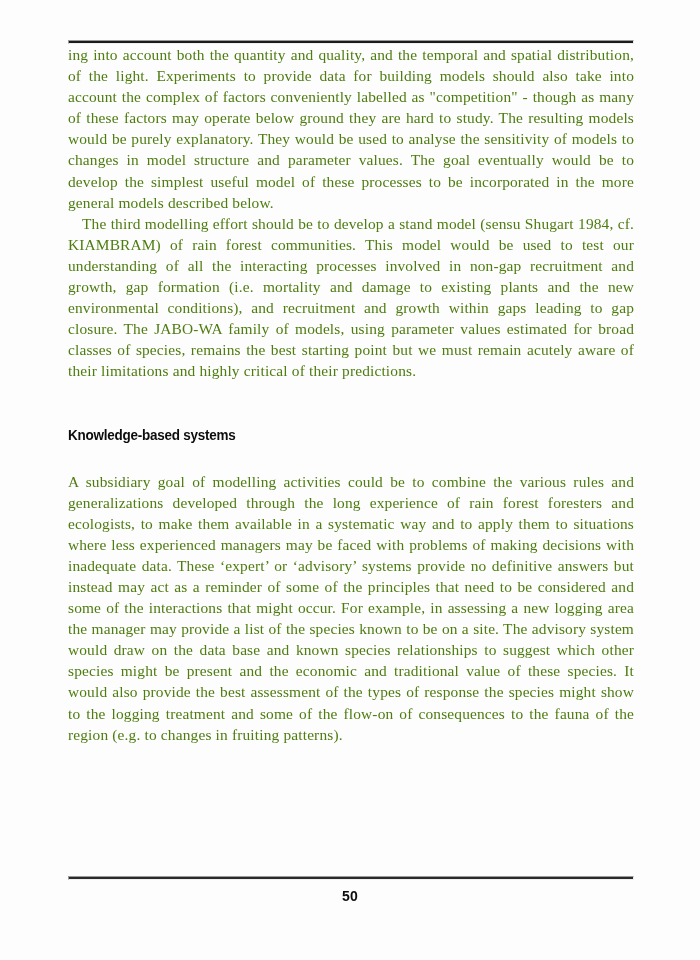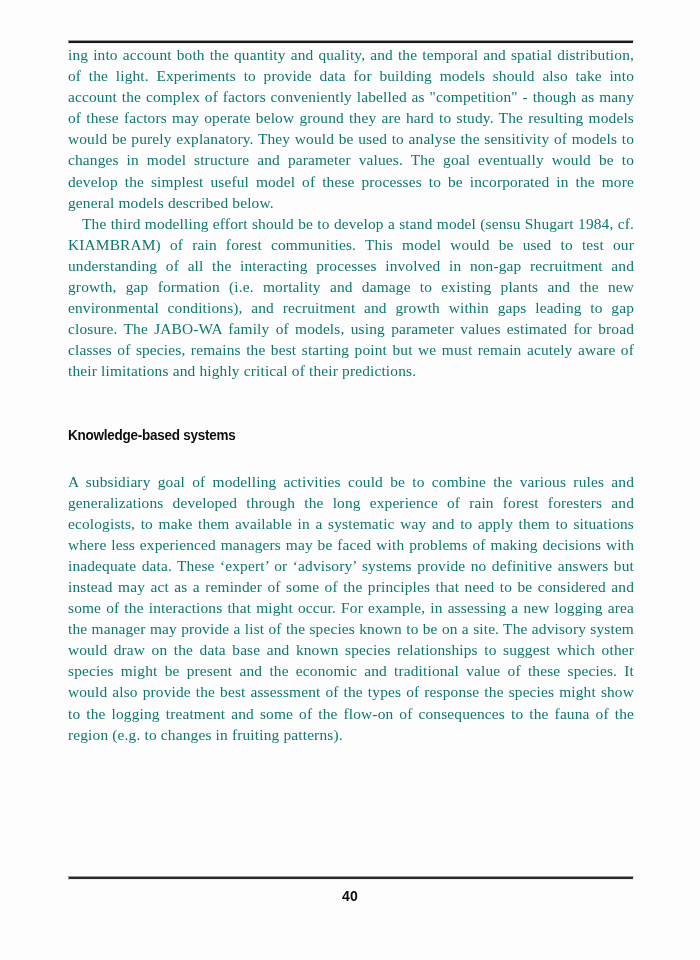--- a/index.html
+++ b/index.html
@@ -41,21 +41,21 @@
 
   p.body {
     margin: 0;
     padding: 0;
     text-align: justify;
     text-justify: inter-word;
     font-size: 15.4px;
     line-height: 21.1px;
     letter-spacing: 0.01em;
     word-spacing: 0.005em;
-    color: #0f766e;
+    color: #4d7c0f;
     text-rendering: optimizeLegibility;
   }
   p.body.indent { text-indent: 14px; }
   p.body .ital { }
 
   
   h2.section-heading {
     margin: 0;
     padding: 0;
     font-family: "Liberation Sans", "DejaVu Sans", sans-serif;
@@ -102,15 +102,15 @@
     <h2 class="section-heading">Knowledge-based systems</h2>
 
     <div class="gap-after-heading"></div>
 
     <p class="body">A subsidiary goal of modelling activities could be to combine the various rules and generalizations developed through the long experience of rain forest foresters and ecologists, to make them available in a systematic way and to apply them to situations where less experienced managers may be faced with problems of making decisions with inadequate data. These ‘expert’ or ‘advisory’ systems provide no definitive answers but instead may act as a reminder of some of the principles that need to be considered and some of the interactions that might occur. For example, in assessing a new logging area the manager may provide a list of the species known to be on a site. The advisory system would draw on the data base and known species relationships to suggest which other species might be present and the economic and traditional value of these species. It would also provide the best assessment of the types of response the species might show to the logging treatment and some of the flow-on of consequences to the fauna of the region (e.g. to changes in fruiting patterns).</p>
 
   </div>
 
   <hr id="rule-bottom" class="rule">
 
-  <div id="page-number">40</div>
+  <div id="page-number">50</div>
 
 </div>
 
 </body></html>

